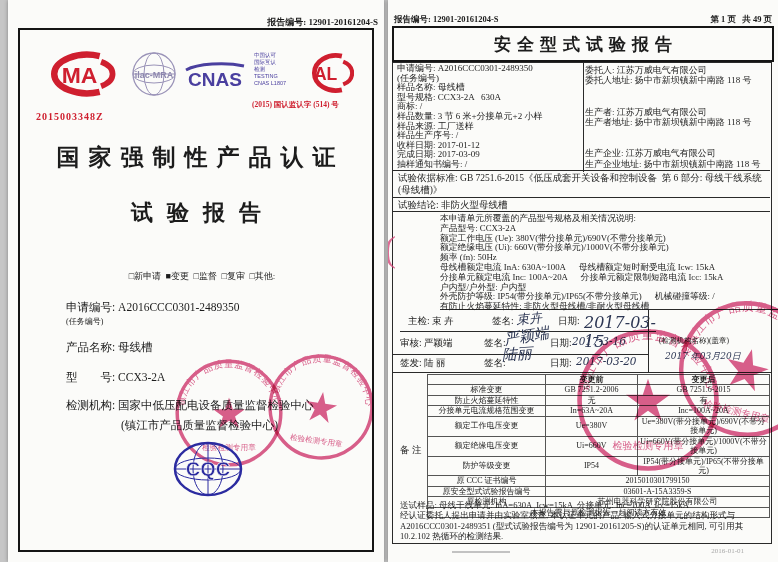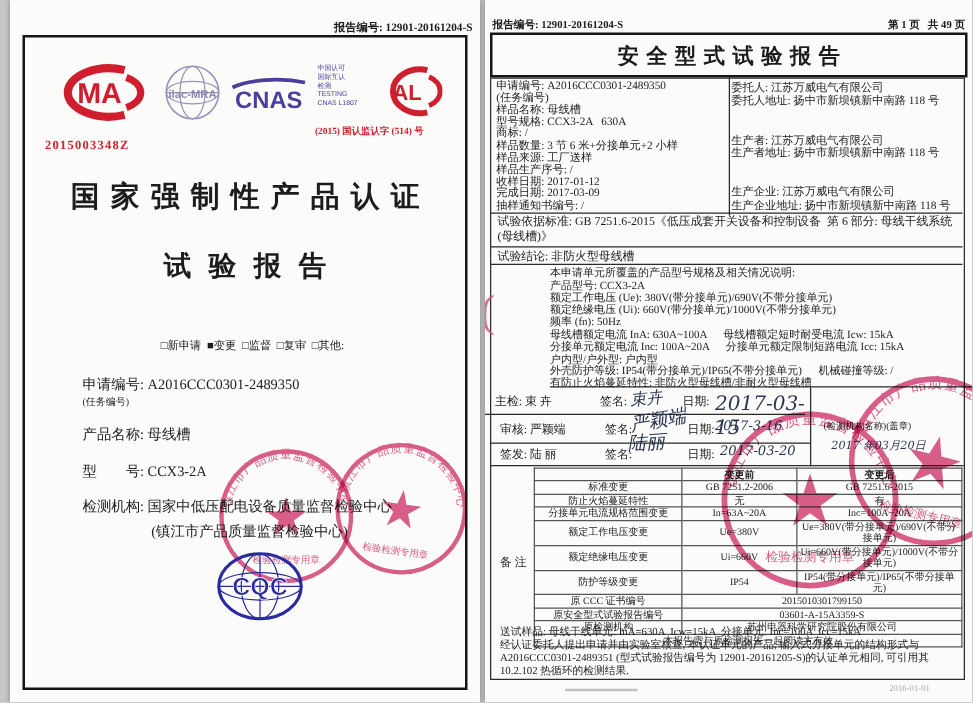--- a/index.html
+++ b/index.html
@@ -149,21 +149,21 @@
           <div class="ln">额定绝缘电压 (Ui): 660V(带分接单元)/1000V(不带分接单元)</div>
           <div class="ln">频率 (fn): 50Hz</div>
           <div class="ln">母线槽额定电流 InA: 630A~100A      母线槽额定短时耐受电流 Icw: 15kA</div>
           <div class="ln">分接单元额定电流 Inc: 100A~20A      分接单元额定限制短路电流 Icc: 15kA</div>
           <div class="ln">户内型/户外型: 户内型</div>
           <div class="ln">外壳防护等级: IP54(带分接单元)/IP65(不带分接单元)      机械碰撞等级: /</div>
           <div class="ln">有防止火焰蔓延特性: 非防火型母线槽/非耐火型母线槽</div>
         </div>
     </div>
 
-    <div class="abs" style="left:0;top:310px;width:256px;height:21px;border-bottom:1px solid #2a2a2a;">
+    <div class="abs" style="left:12px;top:310px;width:256px;height:21px;border-bottom:1px solid #2a2a2a;">
       <span class="abs pre" style="left:8px;top:5px;font-size:9.5px;">主检: 束 卉</span>
       <span class="abs pre" style="left:92px;top:5px;font-size:9.5px;">签名:</span>
       <span class="abs pre" style="left:158px;top:5px;font-size:9.5px;">日期:</span>
       <span class="abs hw" style="left:116px;top:0px;font-size:13px;transform:rotate(-6deg);">束卉</span>
       <span class="abs hw" style="left:184px;top:3px;font-size:16px;font-style:italic;">2017-03-15</span>
     </div>
     <div class="abs" style="left:4px;top:331px;width:256px;height:23px;border-bottom:1px solid #2a2a2a;">
       <span class="abs pre" style="left:8px;top:6px;font-size:9.5px;">审核: 严颖端</span>
       <span class="abs pre" style="left:92px;top:6px;font-size:9.5px;">签名:</span>
       <span class="abs pre" style="left:158px;top:6px;font-size:9.5px;">日期:</span>

